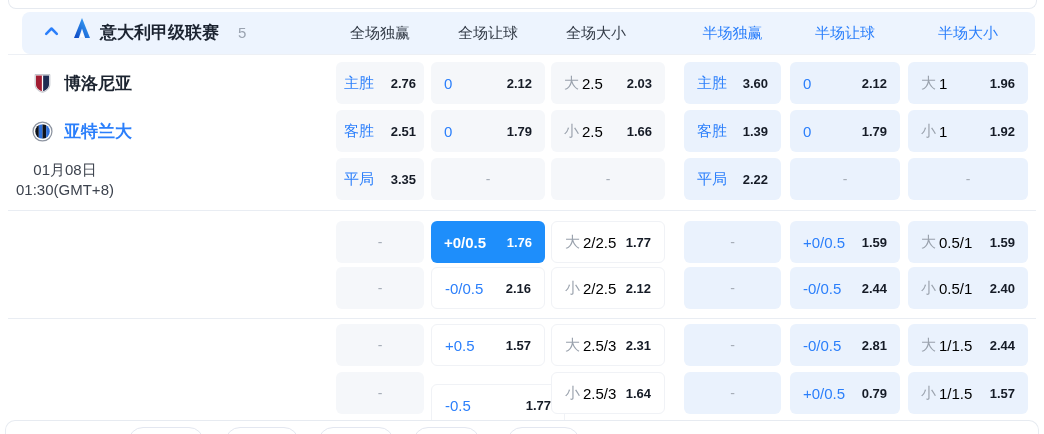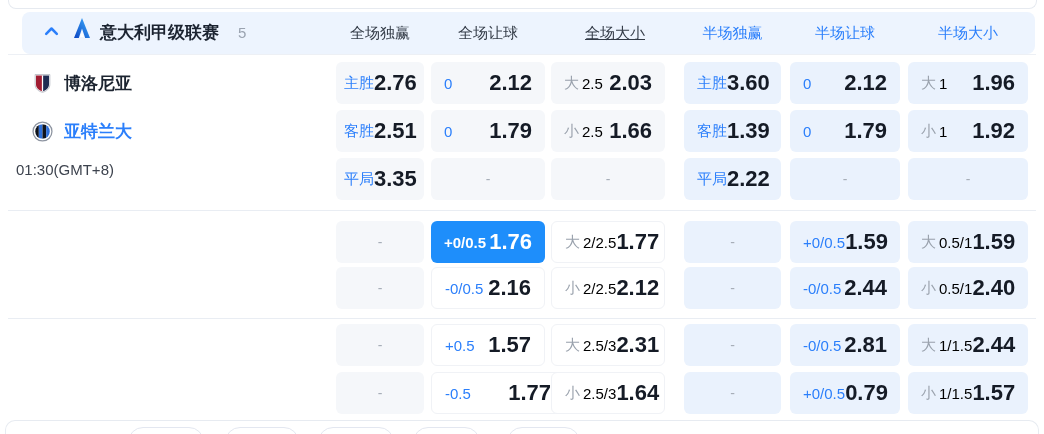--- a/index.html
+++ b/index.html
@@ -39,21 +39,21 @@
     display:flex;align-items:center;justify-content:space-between;padding:0 13px;cursor:pointer;}
   .cell.c0{padding:0 8px;}
   .v-gray{background:#f5f7fa;}
   .v-blue{background:#eaf2fd;}
   .v-white{background:#fff;border:1px solid #f0f2f6;}
   .v-selected{background:#1e8efb;}
   .cell-left{display:flex;align-items:center;white-space:nowrap;}
   .lbl{color:#2b7ffb;font-size:15px;}
   .pre{color:#9aa2ad;font-size:15px;margin-right:3px;}
   .line{color:#000000;font-size:15px;}
-  .val{color:#151b26;font-size:22px;font-weight:bold;white-space:nowrap;}
+  .val{color:#151b26;font-size:13px;font-weight:bold;white-space:nowrap;}
   .v-selected .lbl,.v-selected .val{color:#fff;}
   .v-selected .lbl{font-weight:bold;}
   .dash{color:#a7aeb8;width:100%;text-align:center;font-size:14px;}
   .section-div{position:absolute;left:8px;right:8px;height:1px;background:#e9edf3;}
   
   .next-card{position:absolute;left:5px;right:5px;top:420px;height:30px;background:#fff;
     border:1px solid #e7ebf1;border-bottom:none;border-radius:10px 10px 0 0;}
   .pill{position:absolute;top:427px;height:30px;background:#fff;
     border:1.5px solid #e3e7f0;border-radius:15px;cursor:pointer;}
 </style>
@@ -82,21 +82,21 @@
         </defs>
       <path d="M10 1 L18 21 L13.2 21 L10 11.5 L6.8 21 L2 21 Z" fill="url(#sa)"></path>
       <path d="M10 14.5 L12 20 L8 20 Z" fill="#fff" opacity="0.85"></path>
     </svg>
   </span>
   <span class="league-title">意大利甲级联赛</span>
   <span class="league-count">5</span>
   <div id="headers">
       <span class="col-header" style="left: 336px; width: 88px;">全场独赢</span>
       <span class="col-header" style="left: 431px; width: 114px;">全场让球</span>
-      <span class="col-header" style="left: 558px; width: 114px; text-decoration: underline;">全场大小</span>
+      <span class="col-header" style="left: 539px; width: 114px;">全场大小</span>
       <span class="col-header hl" style="left: 684px; width: 97px;">半场独赢</span>
       <span class="col-header hl" style="left: 790px; width: 110px;">半场让球</span>
       <span class="col-header hl" style="left: 908px; width: 120px;">半场大小</span>
     </div>
   <div class="bar-underline"></div>
 
   <div class="team-row" style="top:62px">
     <span class="badge">
       <svg width="21" height="21" viewBox="0 0 20 20">
         <path d="M3 1.5 H17 V11 C17 15.2 13.5 17.6 10 18.4 C6.5 17.6 3 15.2 3 11 Z" fill="#fff" stroke="#9aa0ab" stroke-width="0.6"></path>
@@ -121,20 +121,21 @@
           <rect x="6.5" y="3" width="3.5" height="14" fill="#2e6fd8"></rect>
           <rect x="10" y="3" width="3.5" height="14" fill="#10141c"></rect>
           <rect x="13.5" y="3" width="3.5" height="14" fill="#2e6fd8"></rect>
         </g>
       </svg>
     </span>
     <span class="team-name away">亚特兰大</span>
   </div>
 
   <div class="date-block">
+    <div>01月08日</div>
     <div>01:30(GMT+8)</div>
   </div>
 
 
   <div id="odds-area">
       <div class="odds-row" style="top: 62px;">
         <div class="cell c0 v-gray" style="left: 336px; width: 88px;">
           <span class="cell-left">
             <span class="lbl">主胜</span>
           </span>
@@ -338,21 +339,21 @@
             <span class="pre">大</span>
             <span class="line">1/1.5</span>
           </span>
           <span class="val">2.44</span>
         </div>
       </div>
       <div class="odds-row" style="top: 372px;">
         <div class="cell c0 v-gray" style="left: 336px; width: 88px;">
           <span class="dash">-</span>
         </div>
-        <div class="cell c1 v-white" style="left: 431px; width: 134px;">
+        <div class="cell c1 v-white" style="left: 431px; width: 134px; margin-top: 12px;">
           <span class="cell-left">
             <span class="lbl">-0.5</span>
           </span>
           <span class="val">1.77</span>
         </div>
         <div class="cell c2 v-white" style="left: 551px; width: 114px;">
           <span class="cell-left">
             <span class="pre">小</span>
             <span class="line">2.5/3</span>
           </span>

